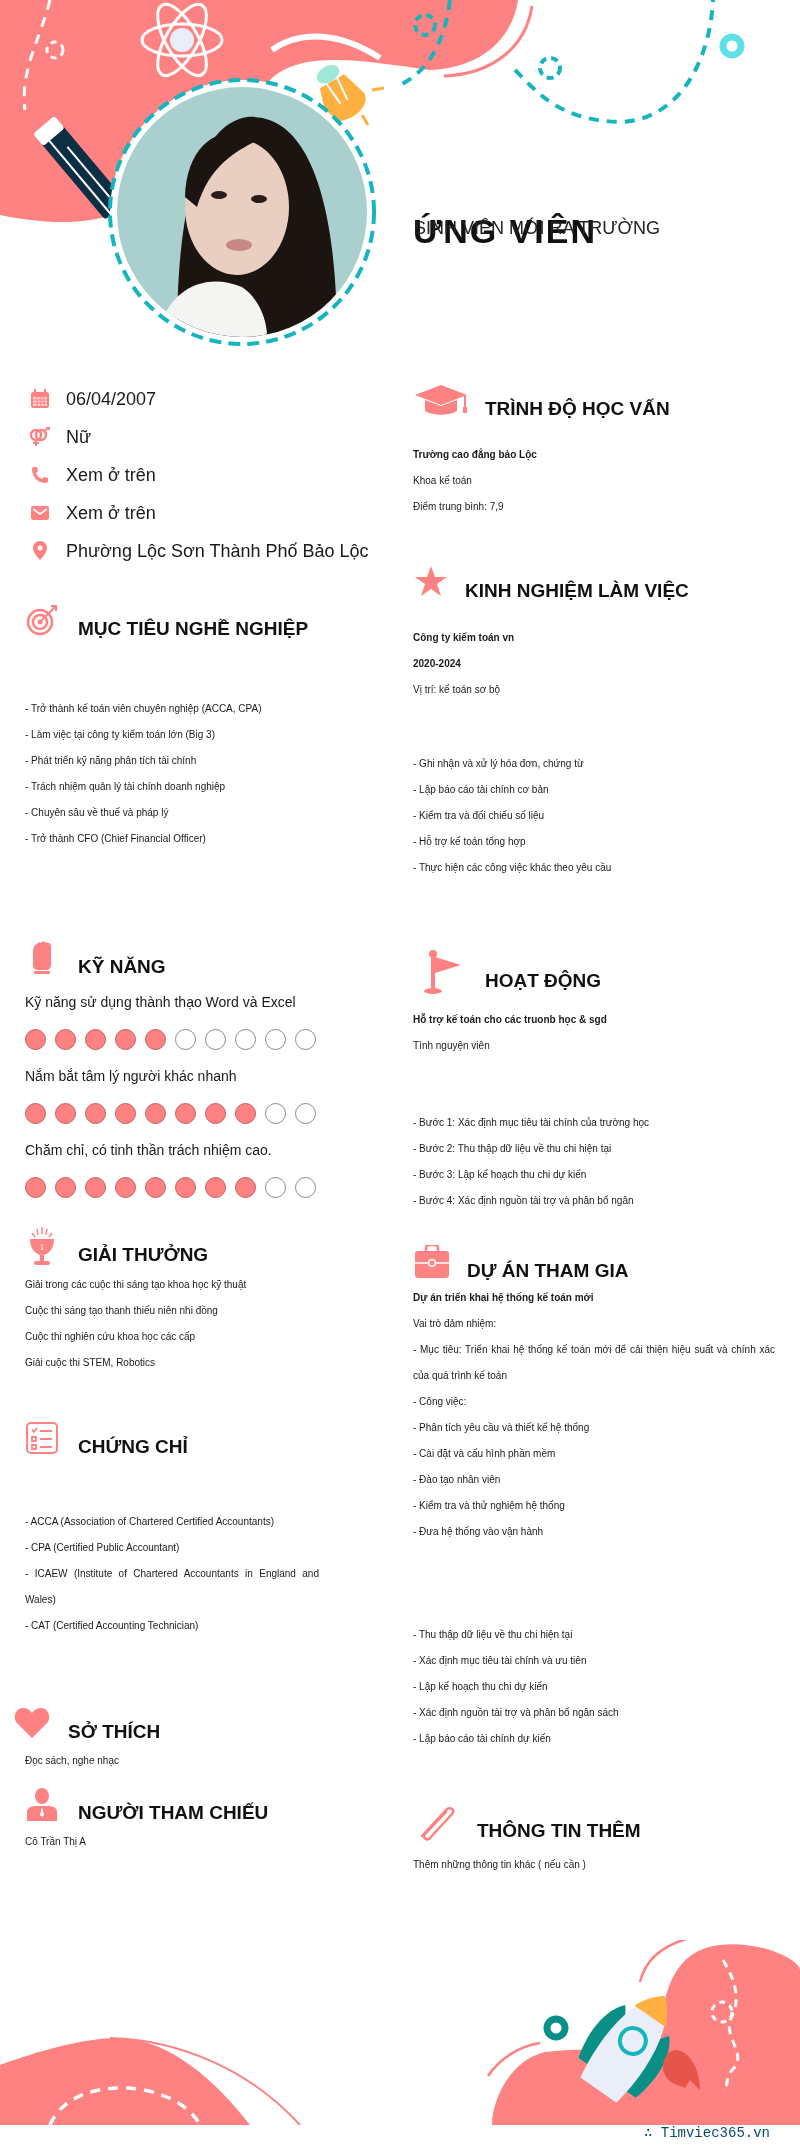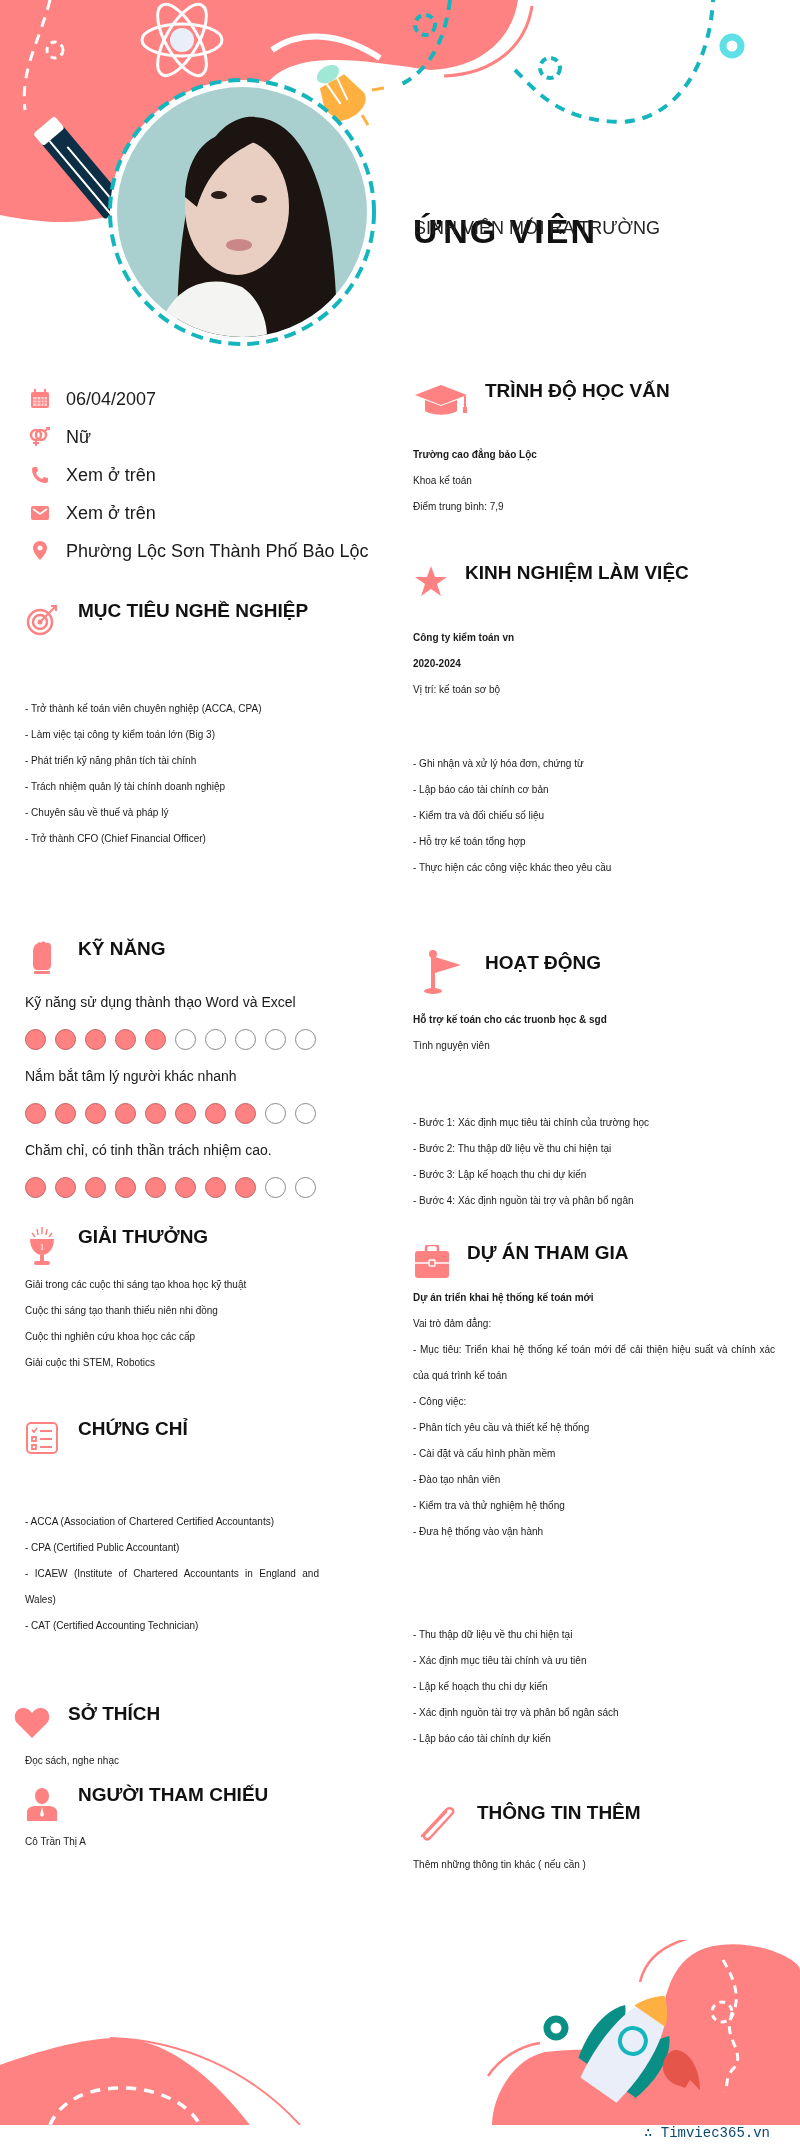--- a/index.html
+++ b/index.html
@@ -9,21 +9,21 @@
   .deco { position: absolute; left: 0; top: 0; pointer-events: none; }
 
   .name { left: 413px; top: 168px; font-size: 34px; font-weight: 700; letter-spacing: 2px; color: #111; margin-top: 44px; }
   .title { left: 414px; top: 218px; font-size: 18px; color: #222; }
 
   .photo { left: 117px; top: 87px; width: 250px; height: 250px; border-radius: 50%; overflow: hidden; }
 
   .contact-item { position: absolute; left: 28px; height: 24px; display: flex; align-items: center; font-size: 18px; }
   .contact-item .ic { width: 24px; height: 24px; display: flex; align-items: center; justify-content: center; margin-right: 14px; }
 
-  .sec-h { position: absolute; display: flex; align-items: flex-start; }
+  .sec-h { position: absolute; display: flex; align-items: flex-end; }
   .sec-h .ic { width: 40px; height: 40px; display: flex; align-items: center; justify-content: center; }
   .sec-h .t { font-size: 19px; font-weight: 700; color: #111; margin-left: 16px; white-space: nowrap; }
 
   .txt { position: absolute; font-size: 10px; line-height: 26px; color: #1a1a1a; }
   .txt div { white-space: pre-wrap; }
   .b { font-weight: 700; }
   .justify { text-align: justify; }
 
   .skill-label { position: absolute; left: 25px; font-size: 14px; color: #1a1a1a; }
   .dots { position: absolute; left: 25px; display: flex; gap: 9px; }
@@ -333,21 +333,21 @@
         <path d="M12 6 V3 C12 1 13 0 15 0 H21 C23 0 24 1 24 3 V6" stroke="#ff8282" stroke-width="2.5" fill="none"></path>
         <rect x="1" y="6" width="34" height="27" rx="3" fill="#ff8282"></rect>
         <path d="M1 18 H35" stroke="#fff" stroke-width="1.5"></path>
         <rect x="15" y="15" width="6" height="6" rx="1" fill="#ff8282" stroke="#fff" stroke-width="1.5"></rect>
       </svg>
   </span>
   <span class="t">DỰ ÁN THAM GIA</span>
 </div>
 <div class="txt" style="left:413px; top:1285px; width:362px">
   <div class="b">Dự án triển khai hệ thống kế toán mới</div>
-  <div>Vai trò đảm đẳng:</div>
+  <div>Vai trò đảm nhiệm:</div>
   <div class="justify">- Mục tiêu: Triển khai hệ thống kế toán mới để cải thiện hiệu suất và chính xác của quá trình kế toán</div>
   <div>- Công việc:</div>
   <div>- Phân tích yêu cầu và thiết kế hệ thống</div>
   <div>- Cài đặt và cấu hình phần mềm</div>
   <div>- Đào tạo nhân viên</div>
   <div>- Kiểm tra và thử nghiệm hệ thống</div>
   <div>- Đưa hệ thống vào vận hành</div>
 </div>
 <div class="txt" style="left:413px; top:1622px; width:362px">
   <div>- Thu thập dữ liệu về thu chi hiện tại</div>

